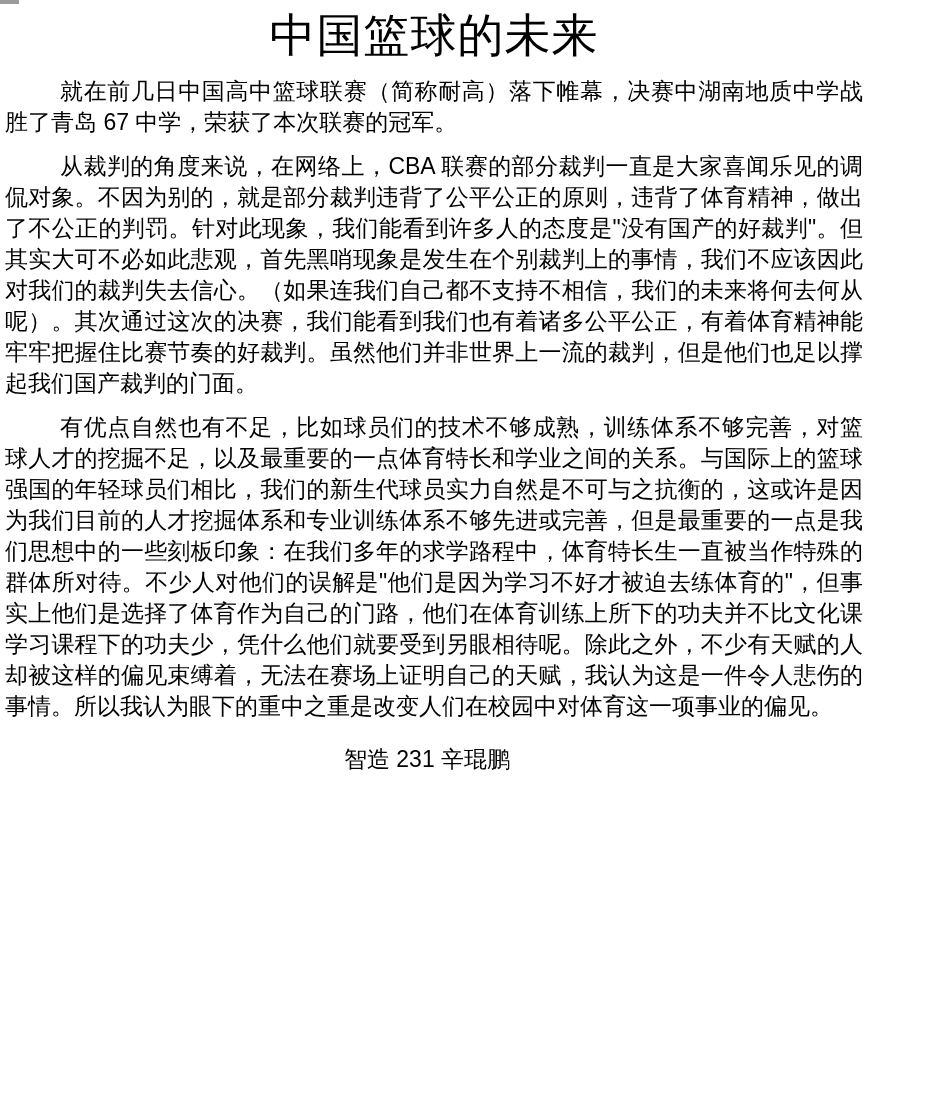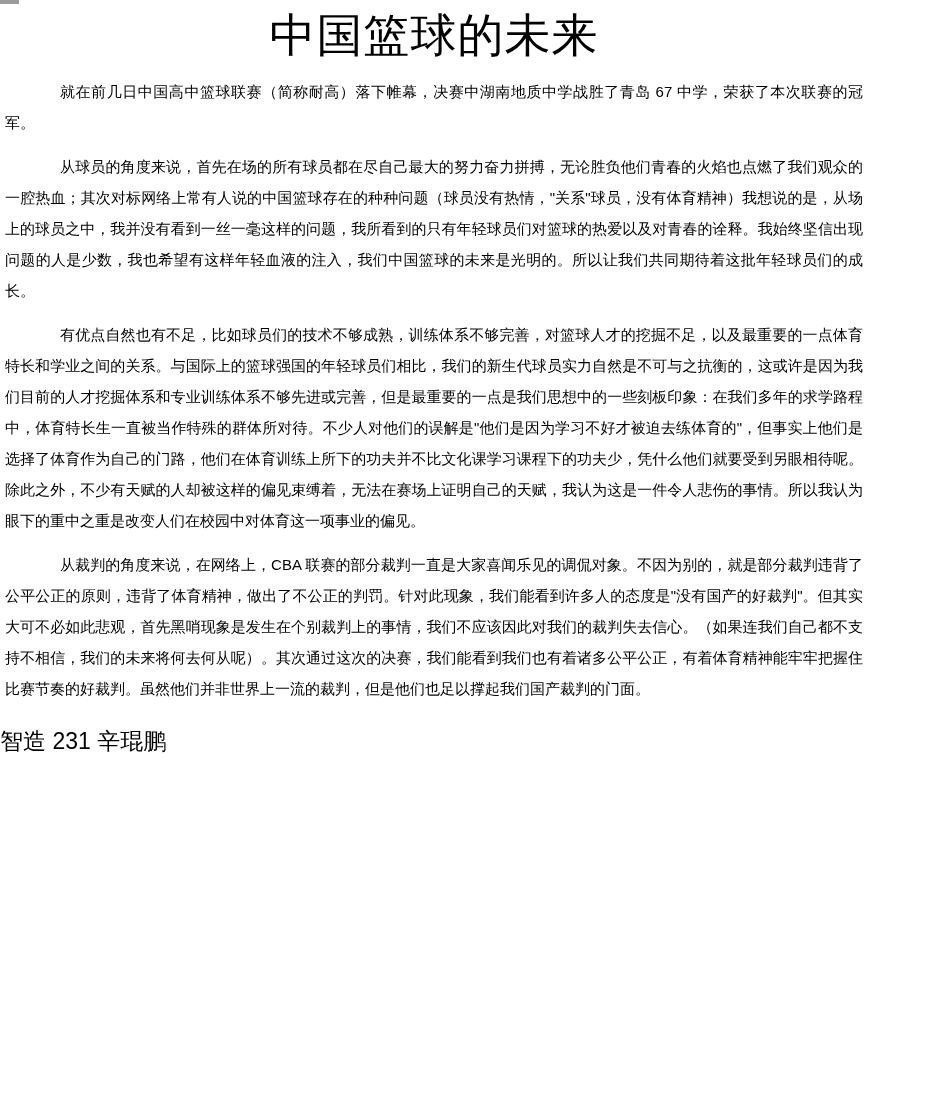--- a/index.html
+++ b/index.html
@@ -27,44 +27,43 @@
   .title {
     margin: 8px 0 14px 0;
     font-size: 46px;
     line-height: 54px;
     font-weight: 400;
     text-align: center;
     letter-spacing: 1px;
   }
   .body-para {
     margin: 0 5px 13px 5px;
-    font-size: 15px;
+    font-size: 23px;
     line-height: 31px;
     text-indent: 55px;
     text-align: justify;
   }
   .signature {
     margin: 22px 14px 0 0;
     font-size: 23px;
     line-height: 30px;
-    text-align: left;
+    text-align: center;
   }
 </style>
 </head>
 <body>
 
 <div class="doc">
   <div class="corner-mark"></div>
 
   <h1 class="title">中国篮球的未来</h1>
 
   <p class="body-para">就在前几日中国高中篮球联赛（简称耐高）落下帷幕，决赛中湖南地质中学战胜了青岛 67 中学，荣获了本次联赛的冠军。</p>
 
 
-  <p class="body-para">从球员的角度来说，首先在场的所有球员都在尽自己最大的努力奋力拼搏，无论胜负他们青春的火焰也点燃了我们观众的一腔热血；其次对标网络上常有人说的中国篮球存在的种种问题（球员没有热情，"关系"球员，没有体育精神）我想说的是，从场上的球员之中，我并没有看到一丝一毫这样的问题，我所看到的只有年轻球员们对篮球的热爱以及对青春的诠释。我始终坚信出现问题的人是少数，我也希望有这样年轻血液的注入，我们中国篮球的未来是光明的。所以让我们共同期待着这批年轻球员们的成长。</p>
+
+  <p class="body-para">从裁判的角度来说，在网络上，CBA 联赛的部分裁判一直是大家喜闻乐见的调侃对象。不因为别的，就是部分裁判违背了公平公正的原则，违背了体育精神，做出了不公正的判罚。针对此现象，我们能看到许多人的态度是"没有国产的好裁判"。但其实大可不必如此悲观，首先黑哨现象是发生在个别裁判上的事情，我们不应该因此对我们的裁判失去信心。（如果连我们自己都不支持不相信，我们的未来将何去何从呢）。其次通过这次的决赛，我们能看到我们也有着诸多公平公正，有着体育精神能牢牢把握住比赛节奏的好裁判。虽然他们并非世界上一流的裁判，但是他们也足以撑起我们国产裁判的门面。</p>
 
   <p class="body-para">有优点自然也有不足，比如球员们的技术不够成熟，训练体系不够完善，对篮球人才的挖掘不足，以及最重要的一点体育特长和学业之间的关系。与国际上的篮球强国的年轻球员们相比，我们的新生代球员实力自然是不可与之抗衡的，这或许是因为我们目前的人才挖掘体系和专业训练体系不够先进或完善，但是最重要的一点是我们思想中的一些刻板印象：在我们多年的求学路程中，体育特长生一直被当作特殊的群体所对待。不少人对他们的误解是"他们是因为学习不好才被迫去练体育的"，但事实上他们是选择了体育作为自己的门路，他们在体育训练上所下的功夫并不比文化课学习课程下的功夫少，凭什么他们就要受到另眼相待呢。除此之外，不少有天赋的人却被这样的偏见束缚着，无法在赛场上证明自己的天赋，我认为这是一件令人悲伤的事情。所以我认为眼下的重中之重是改变人们在校园中对体育这一项事业的偏见。</p>
-
-  <p class="body-para">从裁判的角度来说，在网络上，CBA 联赛的部分裁判一直是大家喜闻乐见的调侃对象。不因为别的，就是部分裁判违背了公平公正的原则，违背了体育精神，做出了不公正的判罚。针对此现象，我们能看到许多人的态度是"没有国产的好裁判"。但其实大可不必如此悲观，首先黑哨现象是发生在个别裁判上的事情，我们不应该因此对我们的裁判失去信心。（如果连我们自己都不支持不相信，我们的未来将何去何从呢）。其次通过这次的决赛，我们能看到我们也有着诸多公平公正，有着体育精神能牢牢把握住比赛节奏的好裁判。虽然他们并非世界上一流的裁判，但是他们也足以撑起我们国产裁判的门面。</p>
 
 
   <p class="signature">智造 231 辛琨鹏</p>
 </div>
 
 </body></html>

